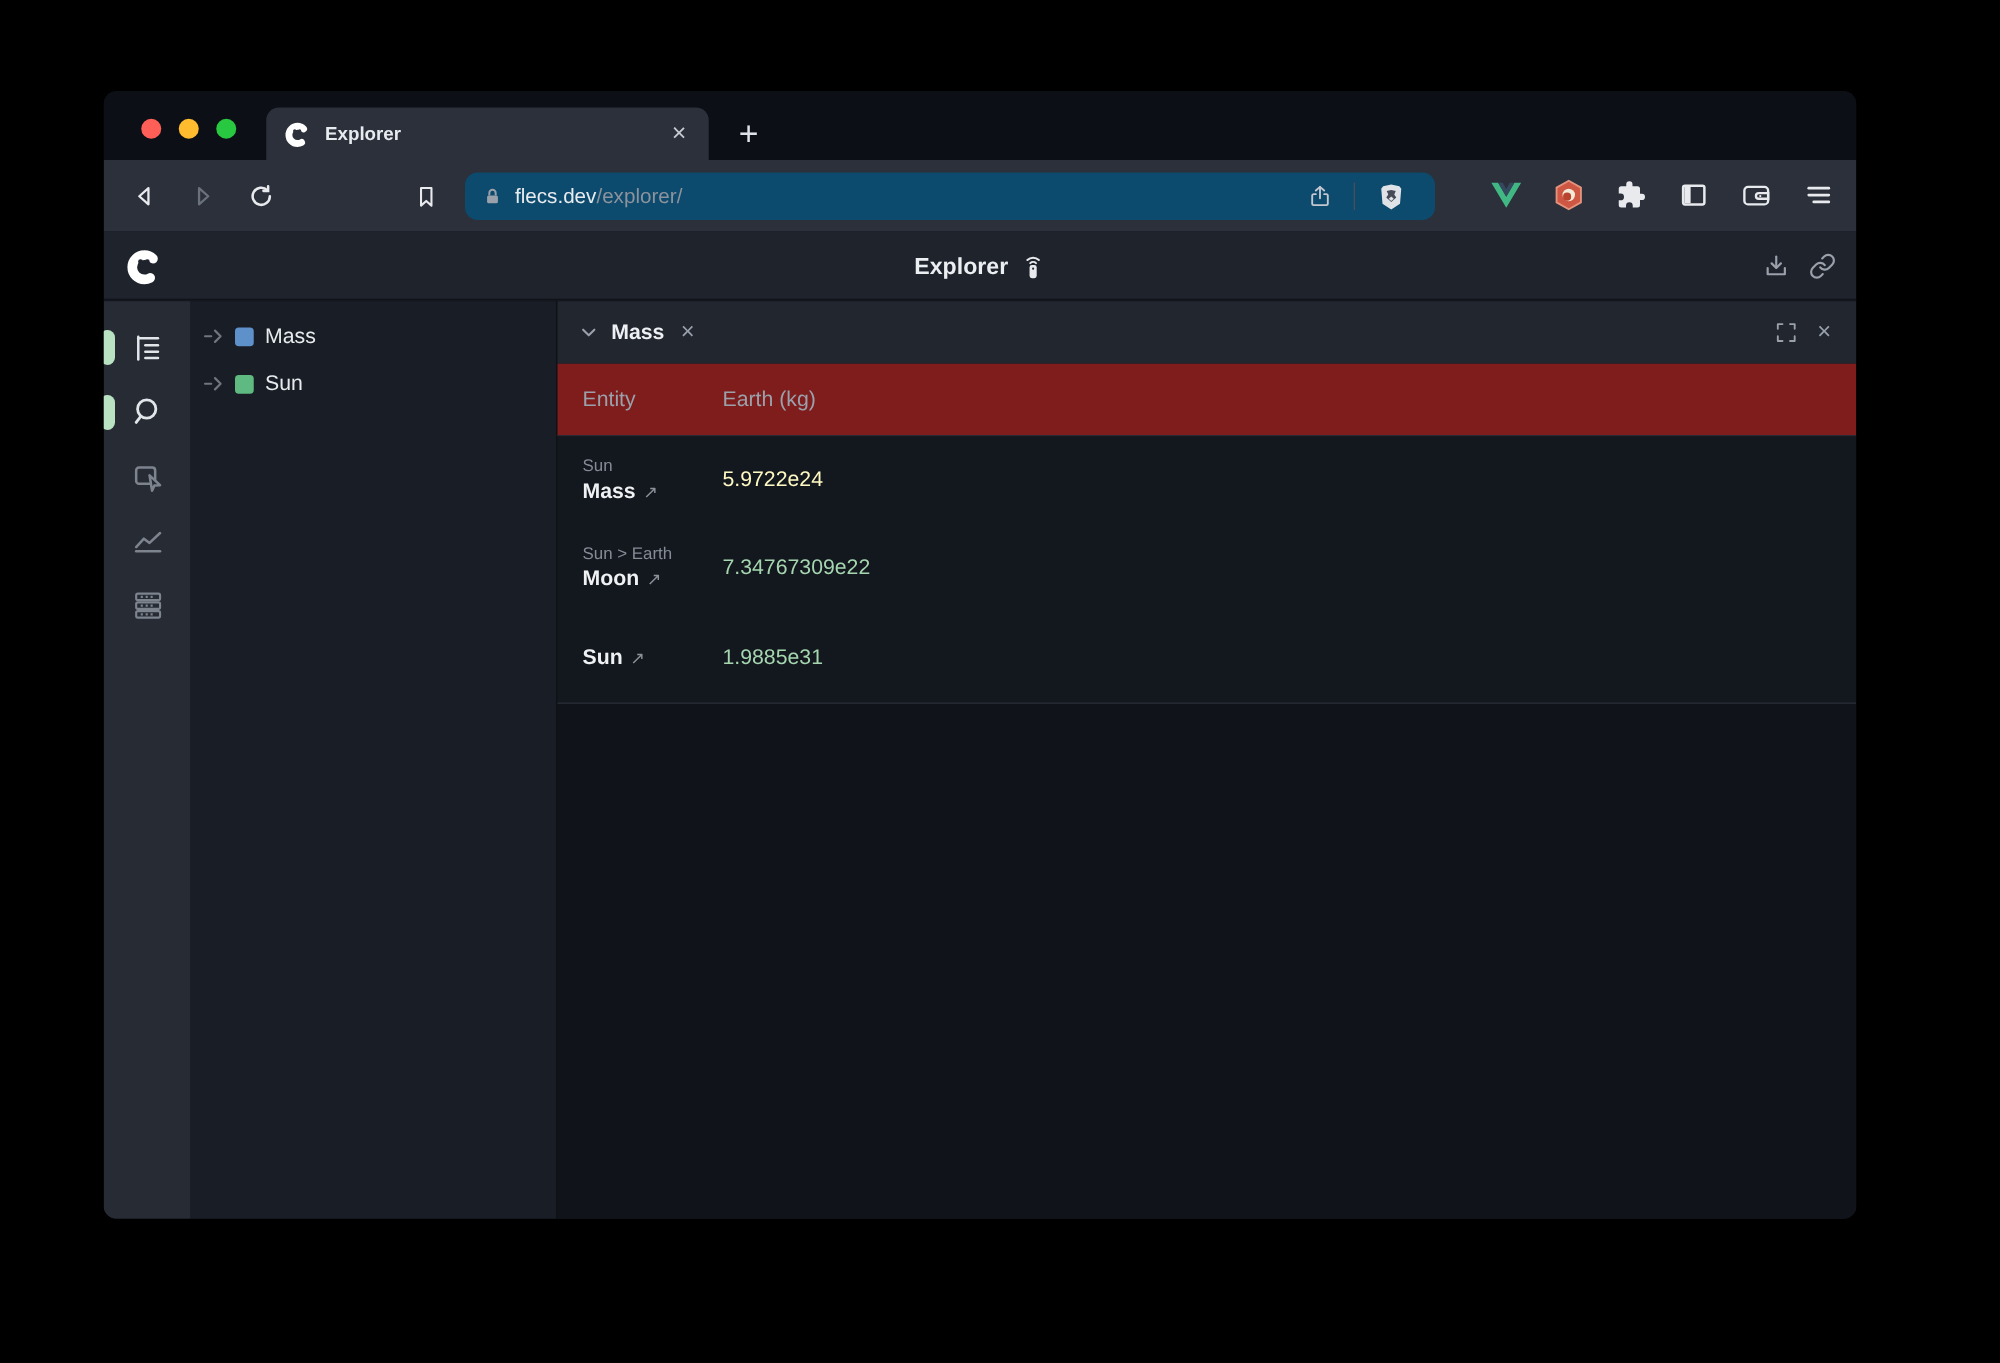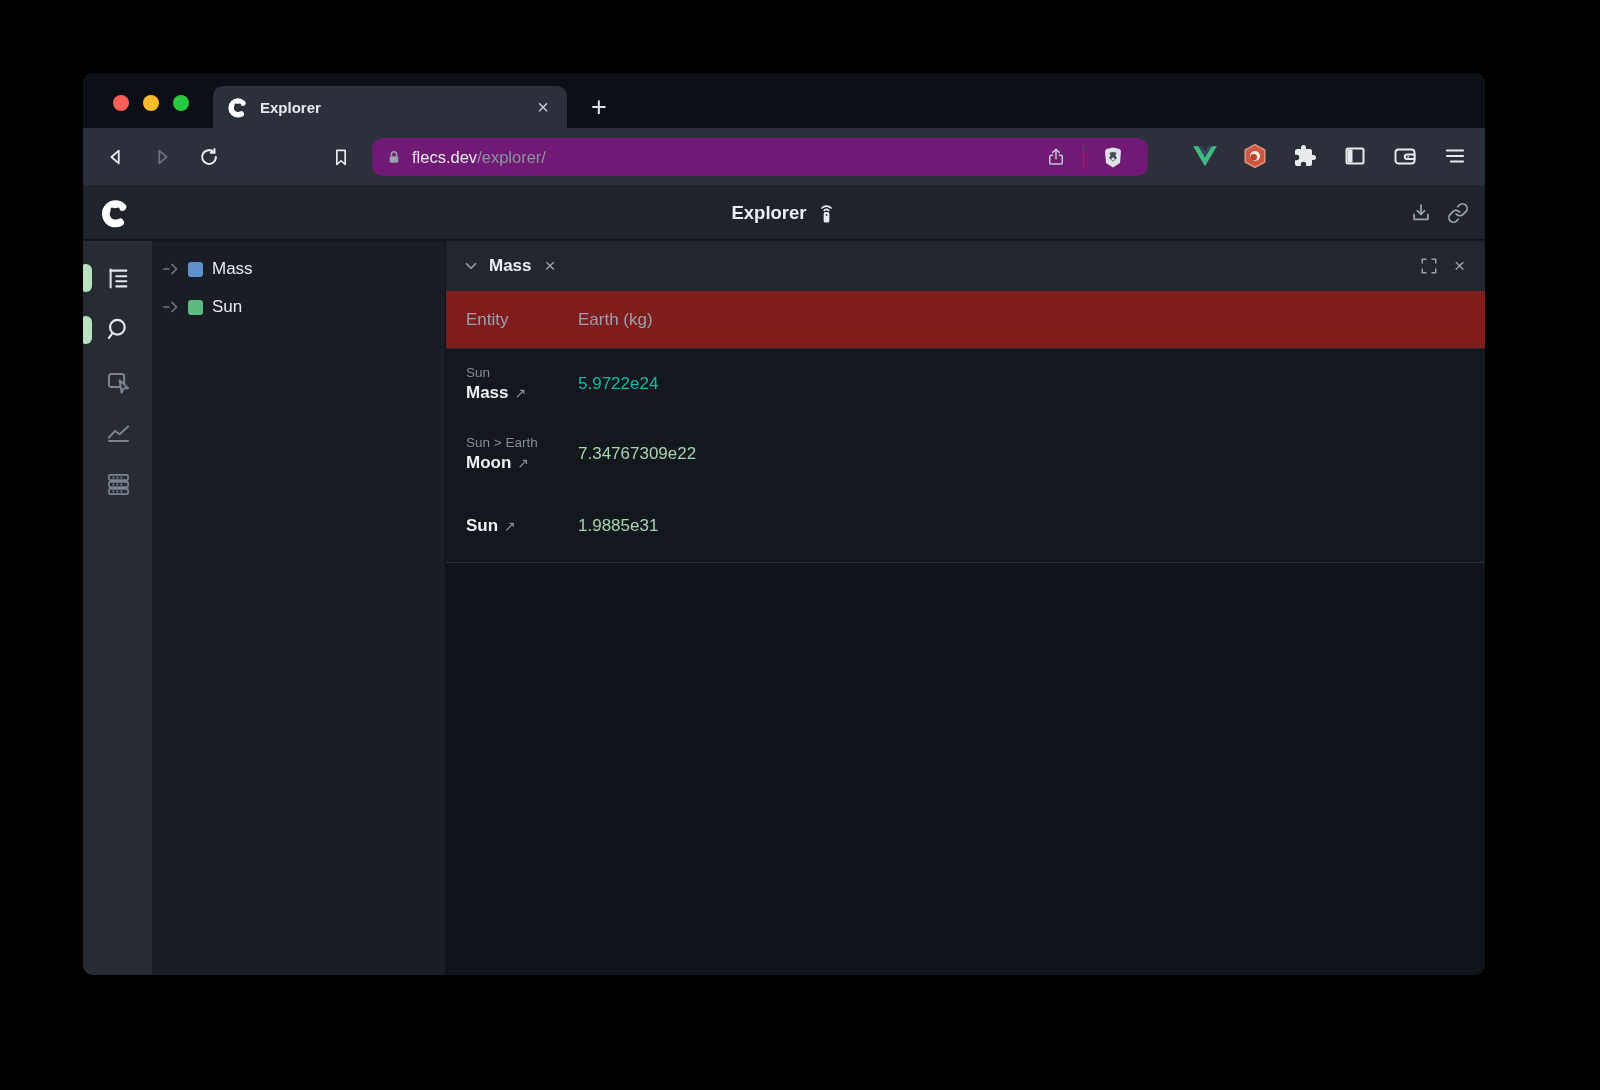--- a/index.html
+++ b/index.html
@@ -24,21 +24,21 @@
   }
   .tab-title { color:#e7eaee; font-size:15px; font-weight:600; flex:1; }
   .tab-close { color:#c6cbd3; font-size:20px; cursor:default; padding:0 4px; }
   .newtab { position:absolute; left:500px; top:16px; color:#dfe3e9; font-size:27px; font-weight:300; line-height:36px; padding:0 8px; }
   
   .toolbar { position:absolute; left:0; top:55px; width:100%; height:57px; background:#2b303b; }
   .navbtn { position:absolute; top:14px; width:30px; height:30px; display:flex; align-items:center; justify-content:center; color:#e8eaee; }
   .navbtn.disabled { color:#6b717c; }
   .addressbar {
     position:absolute; left:289px; top:10px; width:776px; height:38px;
-    background:#701a75; border-radius:10px; display:flex; align-items:center; padding:0 14px;
+    background:#0c4a6e; border-radius:10px; display:flex; align-items:center; padding:0 14px;
   }
   .lock-wrap { color:#9aa1ab; display:flex; align-items:center; margin-right:10px; }
   .url-host { color:#e9ecef; font-size:16.5px; }
   .url-path { color:#8d939c; font-size:16.5px; }
   .bar-spacer { flex:1; }
   .bar-icon { color:#c3c8d0; display:flex; align-items:center; padding:0 9px; }
   .bar-divider { width:1px; height:22px; background:#4a505b; margin:0 8px; }
   .ext-row { position:absolute; right:14px; top:12px; display:flex; align-items:center; gap:18px; }
   .ext-btn { width:32px; height:32px; display:flex; align-items:center; justify-content:center; color:#e8eaee; }
   
@@ -330,21 +330,21 @@
         <span class="col-entity">Entity</span>
         <span>Earth (kg)</span>
       </div>
 
       <div class="qrows">
         <div class="qrow">
           <div class="entity-cell">
             <span class="parent-path">Sun</span>
             <span class="entity-name"><span>Mass</span><span class="link-arrow">↗</span></span>
           </div>
-          <span class="cell-value" style="color: #14b8a6; text-align: right;">5.9722e24</span>
+          <span class="cell-value" style="color: #fef9c3; text-align: right;">5.9722e24</span>
         </div>
         <div class="qrow">
           <div class="entity-cell">
             <span class="parent-path">Sun &gt; Earth</span>
             <span class="entity-name"><span>Moon</span><span class="link-arrow">↗</span></span>
           </div>
           <span class="cell-value" style="color: rgb(165, 214, 176);">7.34767309e22</span>
         </div>
         <div class="qrow" style="min-height:73px;">
           <div class="entity-cell">

